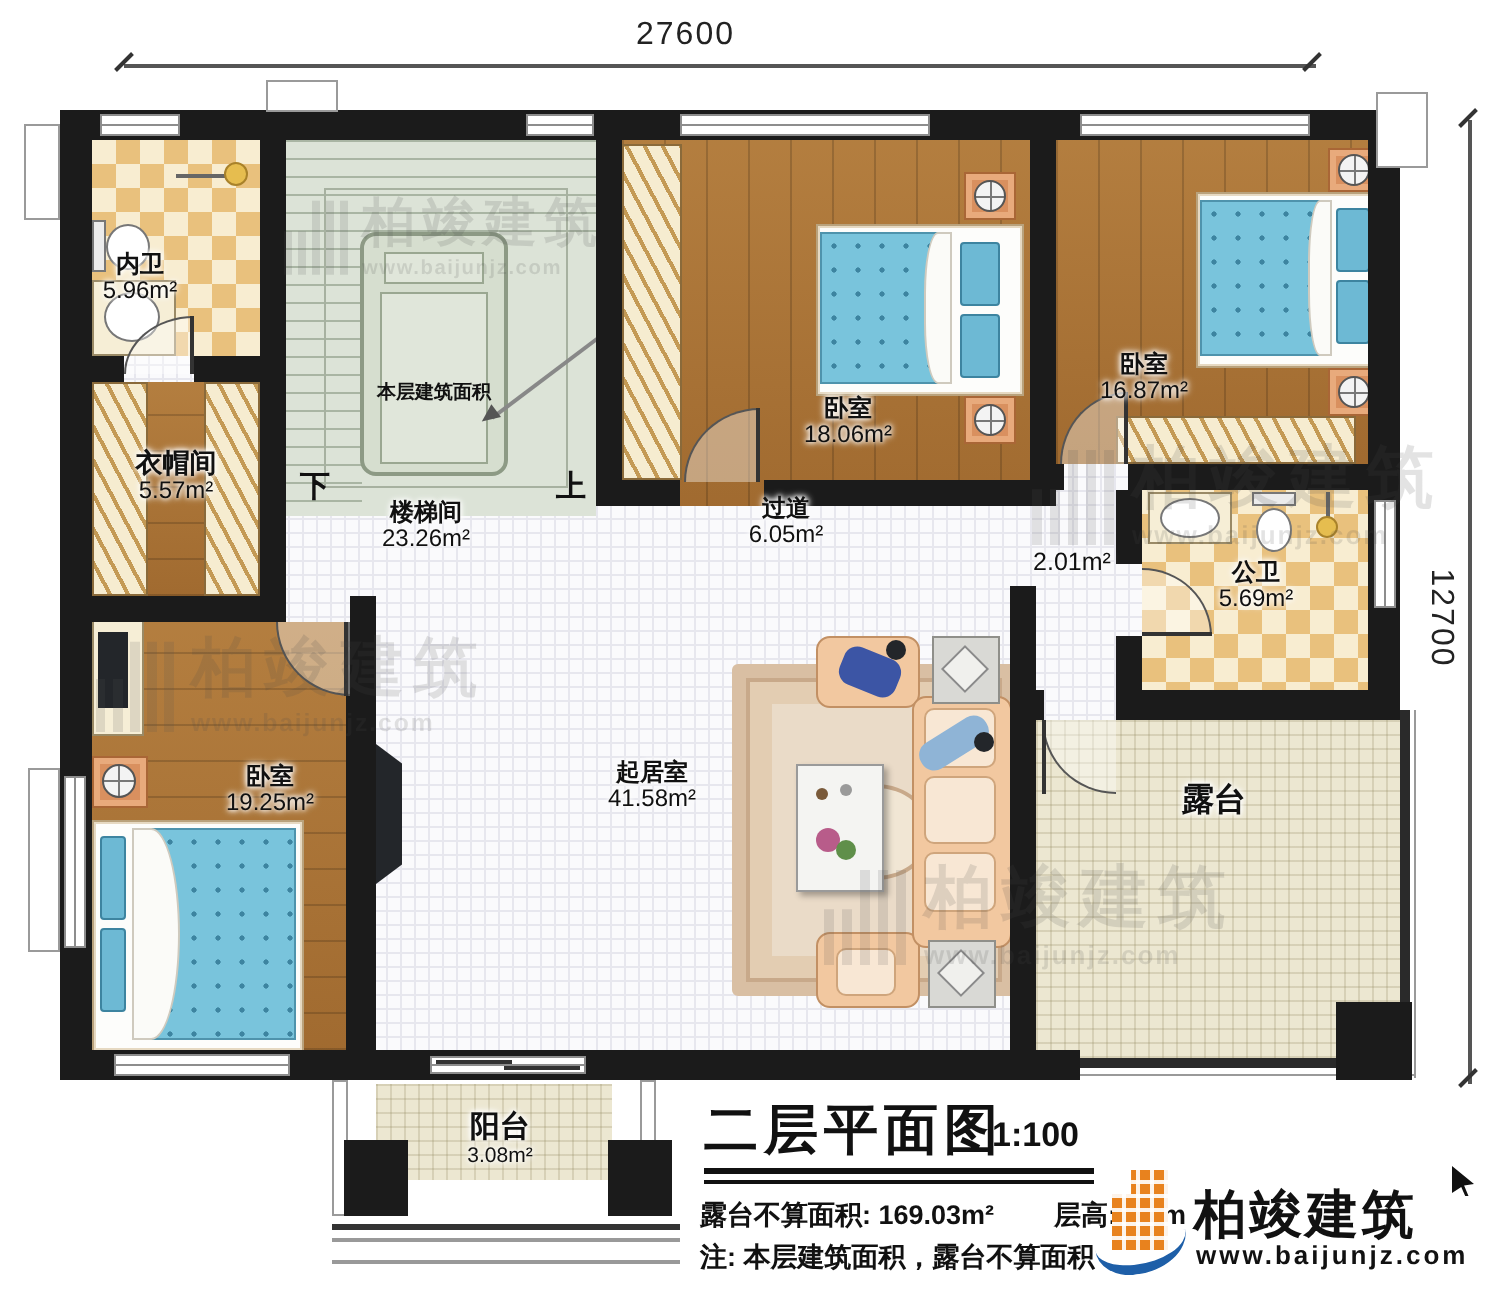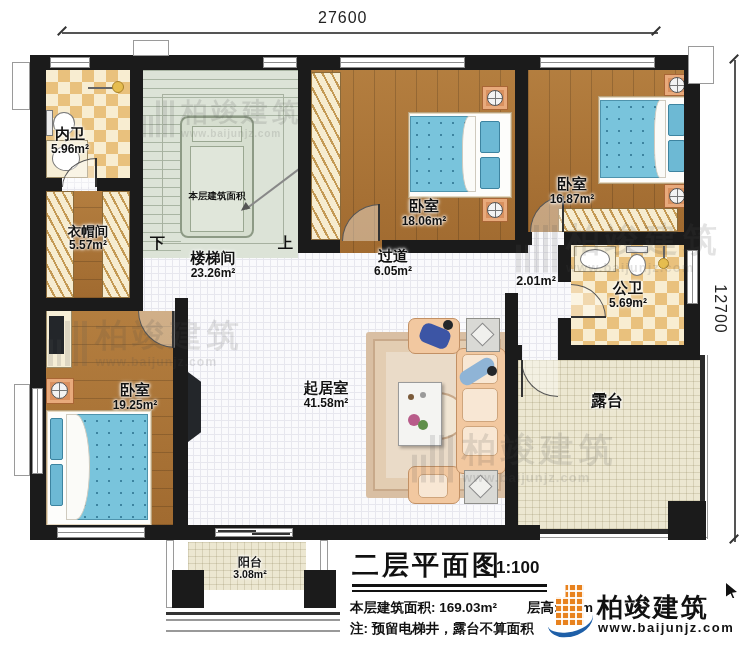--- a/index.html
+++ b/index.html
@@ -39,22 +39,22 @@
   .ctable{background:#f4f4f2;border:1px solid #9a9a9a;box-shadow:2px 2px 3px rgba(0,0,0,.3)}
   .tv{background:#23262a}
   .tank{background:#ececec;border:1px solid #777;box-sizing:border-box}
   .bowl{background:#fff;border:1px solid #777;border-radius:50%;box-sizing:border-box}
   .gold{background:#e6bd4f;border:1px solid #a9822a;border-radius:50%;box-sizing:border-box}
   .elev{background:#d6decf;border:2px solid #8d9a85;border-radius:8px;box-sizing:border-box}
   .elevin{background:#e0e6da;border:1px solid #9aa791;box-sizing:border-box}
   
   .room-label{transform:translateX(-50%);text-align:center;line-height:1.12;white-space:nowrap;
               text-shadow:0 0 2px #fff,0 0 3px #fff,0 0 4px #fff}
-  .rname{font-weight:700;font-size:15px}
-  .rarea{font-weight:700;font-size:12px}
+  .rname{font-weight:700;font-size:12px}
+  .rarea{font-weight:400;font-size:12px}
   .dim{color:#222;font-size:16px;letter-spacing:1px}
   .dline{background:#555}
   .tick{background:#333;width:12px;height:2px;transform:rotate(-45deg)}
   
   .wm{display:flex;align-items:center;gap:8px;opacity:.15;color:#4a4a4a;pointer-events:none;transform-origin:left top}
   .wm-icon{width:42px;height:48px;background:repeating-linear-gradient(90deg,#555 0 5px,transparent 5px 9px);clip-path:polygon(0 100%,0 42%,38% 42%,38% 0,100% 0,100% 100%)}
   .wm-brand{font-size:34px;font-weight:800;letter-spacing:5px;line-height:1}
   .wm-url{font-size:13px;font-weight:700;letter-spacing:1px;margin-top:4px}
   
   .tb-title{font-size:27px;font-weight:700;letter-spacing:3px}
@@ -270,21 +270,21 @@
     <div class="rarea">5.69m²</div>
   </div>
   <div class="abs room-label" style="left:326px;top:380px">
     <div class="rname">起居室</div>
     <div class="rarea">41.58m²</div>
   </div>
   <div class="abs room-label" style="left:607px;top:392px">
     <div class="rname" style="font-size:16px">露台</div>
   </div>
   <div class="abs room-label" style="left:250px;top:556px">
-    <div class="rname" style="font-size:12px">阳台</div>
+    <div class="rname" style="font-size:15px">阳台</div>
     <div class="rarea" style="font-size:10.5px">3.08m²</div>
   </div>
 
   <div class="wm abs" style="left:142px;top:98px;transform:scale(.78)">
     <div class="wm-icon"></div>
     <div>
         <div class="wm-brand">柏竣建筑</div>
          <div class="wm-url">www.baijunjz.com</div>
       </div>
   </div>
@@ -316,23 +316,23 @@
   <div class="abs dim" style="left:318px;top:9px">27600</div>
   <div class="abs dline" style="left:734px;top:60px;width:2px;height:482px"></div>
   <div class="abs tick" style="left:728px;top:58px"></div>
   <div class="abs tick" style="left:728px;top:538px"></div>
   <div class="abs dim" style="left:690px;top:300px;width:60px;text-align:center;transform:rotate(90deg)">12700</div>
 
   <div class="abs tb-title" style="left:352px;top:547px">二层平面图</div>
   <div class="abs tb-scale" style="left:496px;top:558px">1:100</div>
   <div class="abs" style="left:352px;top:584px;width:195px;height:3px;background:#111"></div>
   <div class="abs" style="left:352px;top:590px;width:195px;height:2px;background:#111"></div>
-  <div class="abs tb-line" style="left:350px;top:599px">本层建筑面积: 169.03m²</div>
+  <div class="abs tb-line" style="left:350px;top:599px">露台不算面积: 169.03m²</div>
   <div class="abs tb-line" style="left:527px;top:599px">层高: 3.3m</div>
-  <div class="abs tb-line" style="left:350px;top:620px">注: 预留电梯井，露台不算面积</div>
+  <div class="abs tb-line" style="left:350px;top:620px">注: 本层建筑面积，露台不算面积</div>
 
   <div class="abs" style="left:548px;top:585px;width:46px;height:54px">
     <div class="logo-tower"></div>
     <div class="logo-swoosh"></div>
   </div>
   <div class="abs logo-brand" style="left:597px;top:590px">柏竣建筑</div>
   <div class="abs logo-url" style="left:598px;top:620px">www.baijunjz.com</div>
   <div class="abs cursor" style="left:726px;top:583px"></div>
 
 </div>

